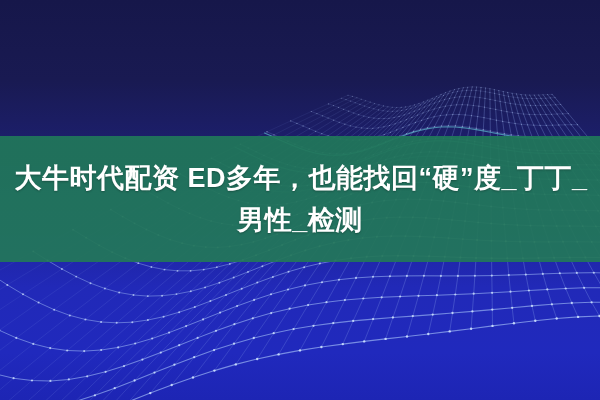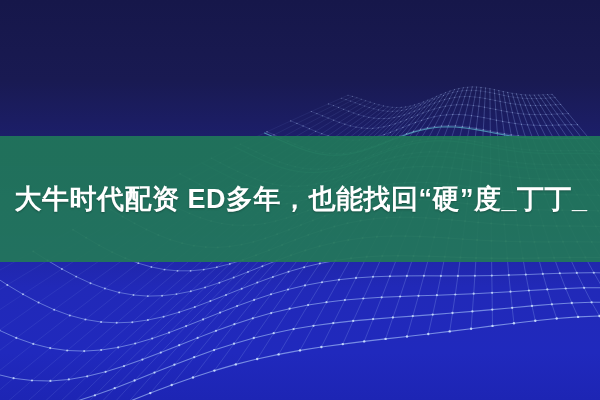--- a/index.html
+++ b/index.html
@@ -917,15 +917,16 @@
       <circle cx="535.3" cy="320.7" r="1.20" fill="#cfe2ff" opacity="0.88"></circle>
       <circle cx="556.7" cy="318.5" r="1.20" fill="#cfe2ff" opacity="0.88"></circle>
       <circle cx="578.1" cy="316.9" r="1.20" fill="#cfe2ff" opacity="0.88"></circle>
       <circle cx="599.5" cy="316.0" r="1.20" fill="#cfe2ff" opacity="0.88"></circle>
     </svg>
 
   <div class="green-band"></div>
 
   <div class="title-wrap">
     <div class="title-line title-line-1">大牛时代配资 ED多年，也能找回“硬”度_丁丁_</div>
+    <div class="title-line title-line-2">男性_检测</div>
   </div>
 
 </div>
 
 </body></html>

